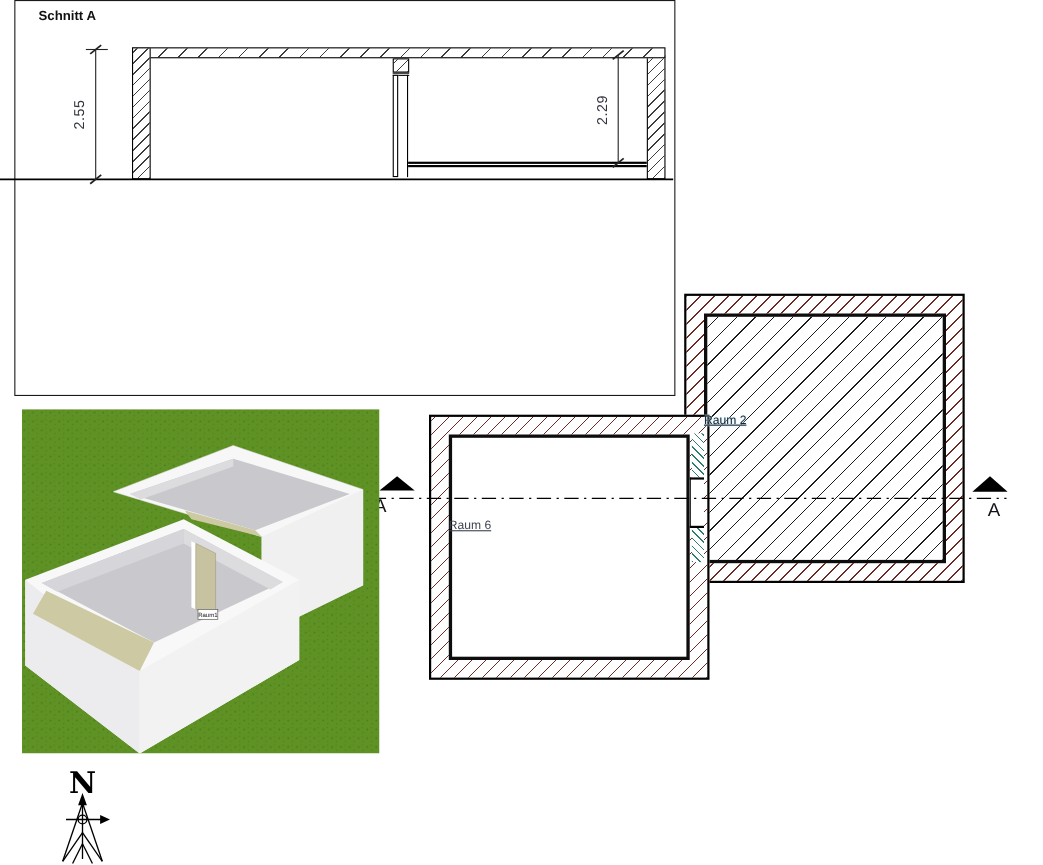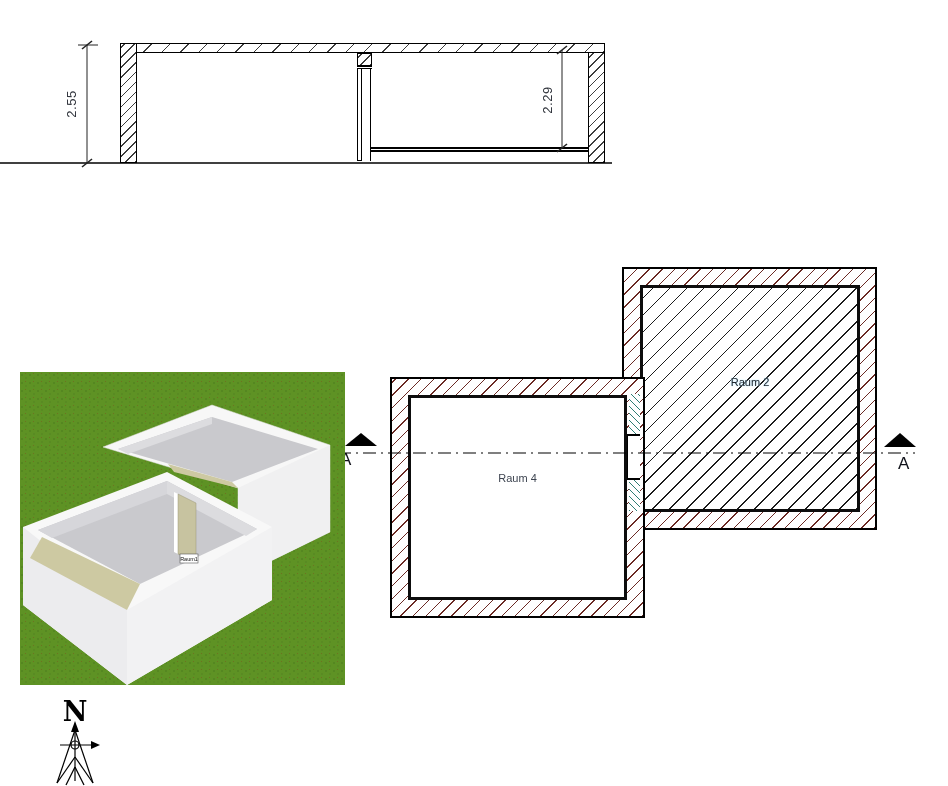--- a/index.html
+++ b/index.html
@@ -17,31 +17,34 @@
   
   .section-frame{left:13px;top:0;width:599px;height:358px;border:1px solid #1a1a1a;background:#fff;}
   .section-title{left:35px;top:6px;font-size:12px;font-weight:bold;color:#111;}
   .sec-wall{border:1px solid #000;box-sizing:border-box;}
   .dim-label{width:44px;height:16px;line-height:16px;text-align:center;font-size:13px;color:#30343c;
              transform:rotate(-90deg);letter-spacing:0.5px;}
 
   
   .plan-outer{border:2px solid #000;box-sizing:border-box;}
   .plan-inner{border:3px solid #0d0d0d;box-sizing:border-box;}
-  .room-label{text-align:center;font-size:11px;line-height:15px;color:#3d4450;}
+  .room-label{text-align:left;font-size:11px;line-height:15px;color:#3d4450;text-decoration:underline;}
   .halo{text-shadow:0 0 2px #bfe8ff,0 0 1px #bfe8ff;color:#23282e;}
   .marker-a{font-size:17px;color:#10121a;}
 
   svg{display:block;}
 </style>
 </head>
 <body>
 
 <div id="canvas">
 
+  <div class="abs section-frame">
+    <div class="abs section-title" style="left:21px;top:6px;">Schnitt A</div>
+  </div>
 
   <div class="abs sec-wall hatch-sec" style="left:588px;top:50px;width:17px;height:113px;"></div>
   <div class="abs sec-wall hatch-ceil" style="left:120px;top:43px;width:485px;height:10px;"></div>
   <div class="abs sec-wall hatch-sec" style="left:120px;top:43px;width:17px;height:120px;"></div>
   <div class="abs sec-wall hatch-sec" style="left:357px;top:53px;width:15px;height:13px;"></div>
   <div class="abs" style="left:357px;top:66px;width:15px;height:3px;border-top:1px solid #000;border-bottom:1px solid #000;box-sizing:border-box;"></div>
   <div class="abs" style="left:357px;top:68px;width:5px;height:93px;border:1px solid #000;box-sizing:border-box;background:#fff;"></div>
   <div class="abs" style="left:370px;top:68px;width:1px;height:93px;background:#000;"></div>
   <div class="abs" style="left:371px;top:147px;width:217px;height:5px;border-top:2px solid #000;border-bottom:2px solid #000;box-sizing:border-box;background:#fff;"></div>
 
@@ -52,21 +55,21 @@
   <div class="abs plan-inner hatch-black" style="left:640px;top:285px;width:220px;height:227px;"></div>
 
   <div class="abs plan-outer hatch-red" style="left:390px;top:377px;width:255px;height:241px;"></div>
   <div class="abs plan-inner" style="left:408px;top:395px;width:219px;height:205px;background:#fff;"></div>
 
   <div class="abs hatch-teal" style="left:629px;top:394px;width:11px;height:41px;"></div>
   <div class="abs" style="left:627px;top:434px;width:13px;height:46px;background:#fff;border-top:2px solid #000;border-bottom:2px solid #000;border-left:1px solid #000;box-sizing:border-box;"></div>
   <div class="abs hatch-teal" style="left:629px;top:480px;width:11px;height:31px;"></div>
 
   <div class="abs room-label" style="left:408px;top:471px;width:219px;">
-    <div>Raum 4</div>
+    <div>Raum 6</div>
   </div>
   <div class="abs room-label halo" style="left:640px;top:375px;width:220px;">
     <div>Raum 2</div>
   </div>
 
   <div class="abs marker-a" style="left:340px;top:450px;">A</div>
   <div class="abs marker-a" style="left:898px;top:454px;">A</div>
 
   <svg class="abs" style="left:0;top:0;pointer-events:none;" width="948" height="786">
 

